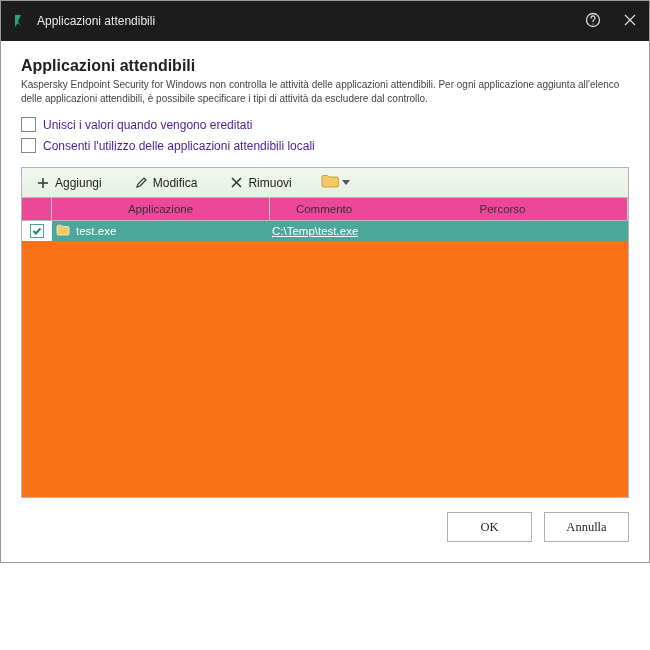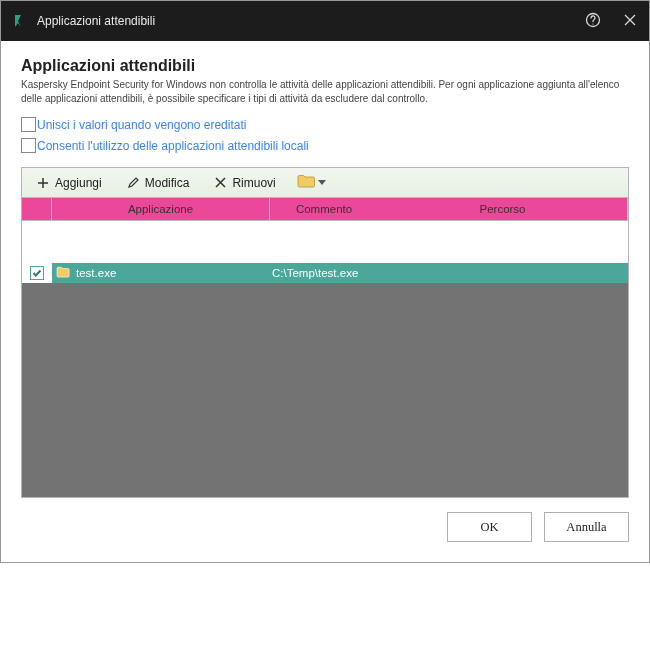--- a/index.html
+++ b/index.html
@@ -57,23 +57,23 @@
   .desc {
     font-size: 10px;
     color: #444;
     line-height: 1.35;
     margin-bottom: 12px;
   }
   .check-row {
     display: flex;
     align-items: center;
     font-size: 12px;
-    color: #3b82f6;
+    color: #4c1d95;
     margin-bottom: 6px;
-    gap: 1px;
+    gap: 7px;
   }
   .chk {
     width: 15px;
     height: 15px;
     border: 1px solid #888;
     background: #fff;
   }
   .main-box {
     margin-top: 8px;
     border: 1px solid #b5b5b5;
@@ -82,21 +82,21 @@
     flex-direction: column;
     min-height: 0;
   }
   .toolbar {
     background: linear-gradient(#f1f7ef, #e7f0e3);
     border-bottom: 1px solid #b8b8b8;
     height: 30px;
     display: flex;
     align-items: center;
     padding: 0 6px;
-    gap: 8px;
+    gap: 16px;
   }
   .tbtn {
     display: flex;
     align-items: center;
     gap: 5px;
     padding: 3px 8px;
     font-size: 12px;
     color: #222;
     cursor: default;
   }
@@ -129,21 +129,21 @@
     display: flex;
     align-items: center;
     justify-content: center;
     padding: 0 4px;
   }
   .col-chk { width: 30px; border-right: 1px solid #c8c8c8; }
   .col-app { flex: 0 0 218px; }
   .col-path { flex: 1; }
   .col-comm { flex: 0 0 108px; border-right: none; }
 
-  .rows { flex: 1; background: #737373; overflow: auto; margin-top: 42px; }
+  .rows { flex: 1; background: #f97316; overflow: auto; }
   .row {
     display: flex;
     height: 20px;
     align-items: center;
     background: #4aa79a;
     color: #fff;
     font-size: 11.5px;
   }
   .row .cell-chk {
     width: 30px;
@@ -161,21 +161,21 @@
   }
   .row-chkbox svg { stroke:#2b7d71; }
   .row .cell-app {
     width: 218px;
     display:flex;
     align-items:center;
     gap: 6px;
     padding-left: 4px;
   }
   .file-icon { width: 14px; height: 12px; }
-  .row .cell-path { flex: 1; padding-left: 2px; }
+  .row .cell-path { flex: 1; padding-left: 2px; text-decoration: underline; }
   .row .cell-comm { width: 108px; }
 
   .footer {
     display: flex;
     justify-content: flex-end;
     align-items: center;
     padding: 14px 20px 20px 20px;
     gap: 12px;
   }
   .btn {

